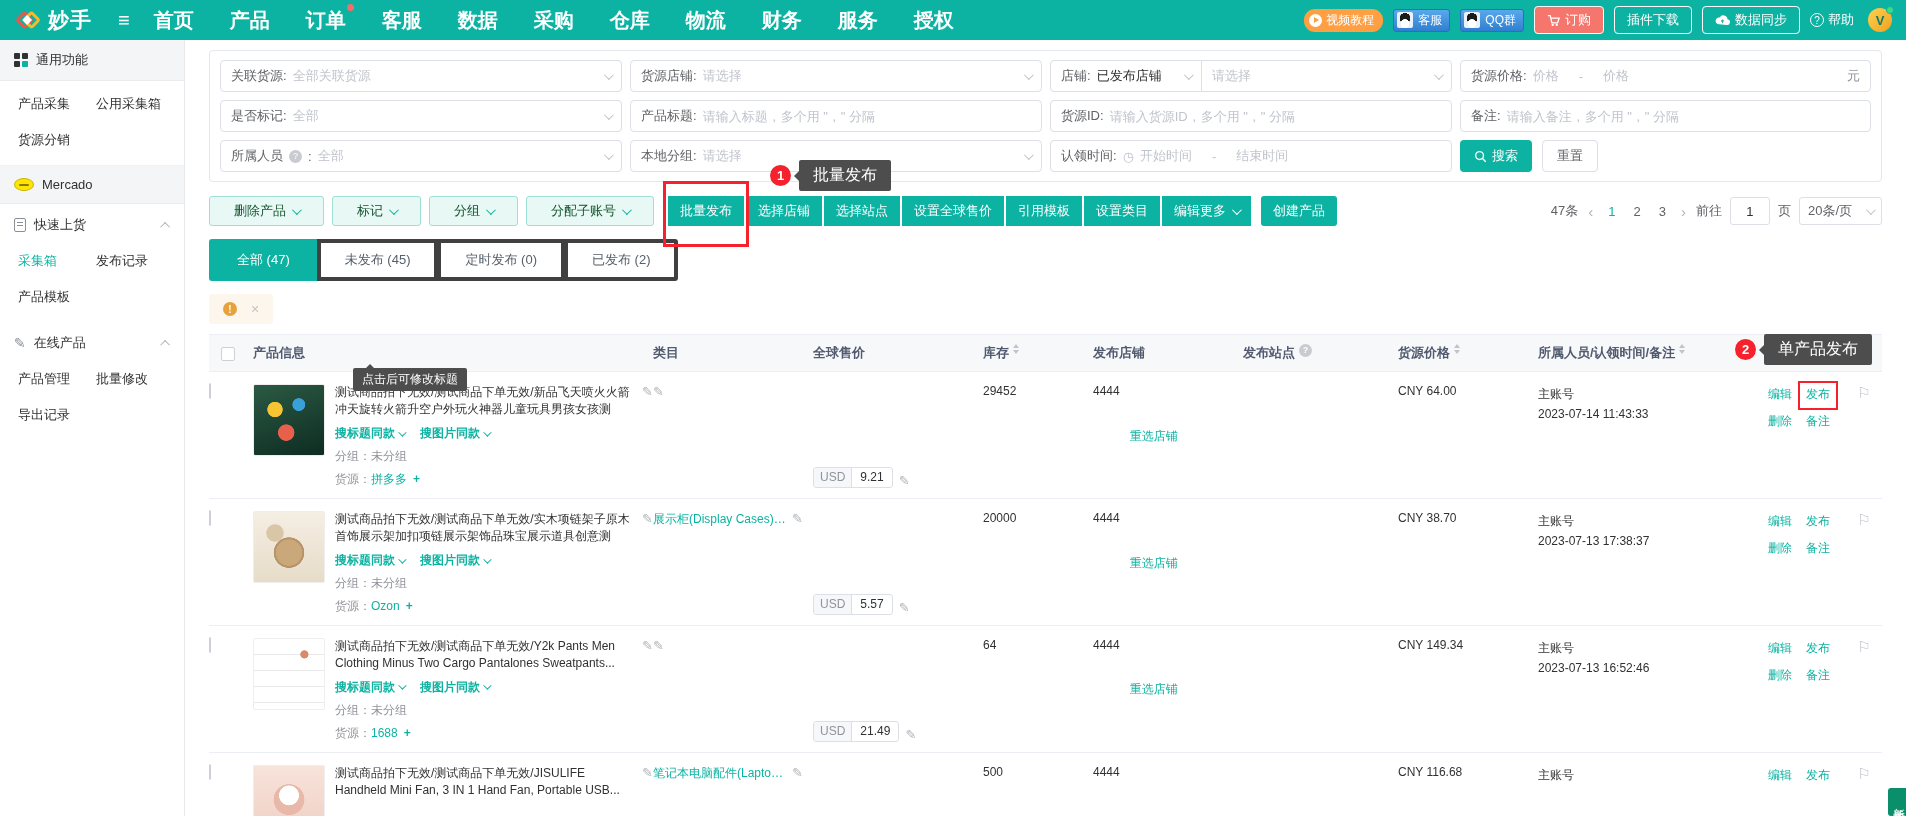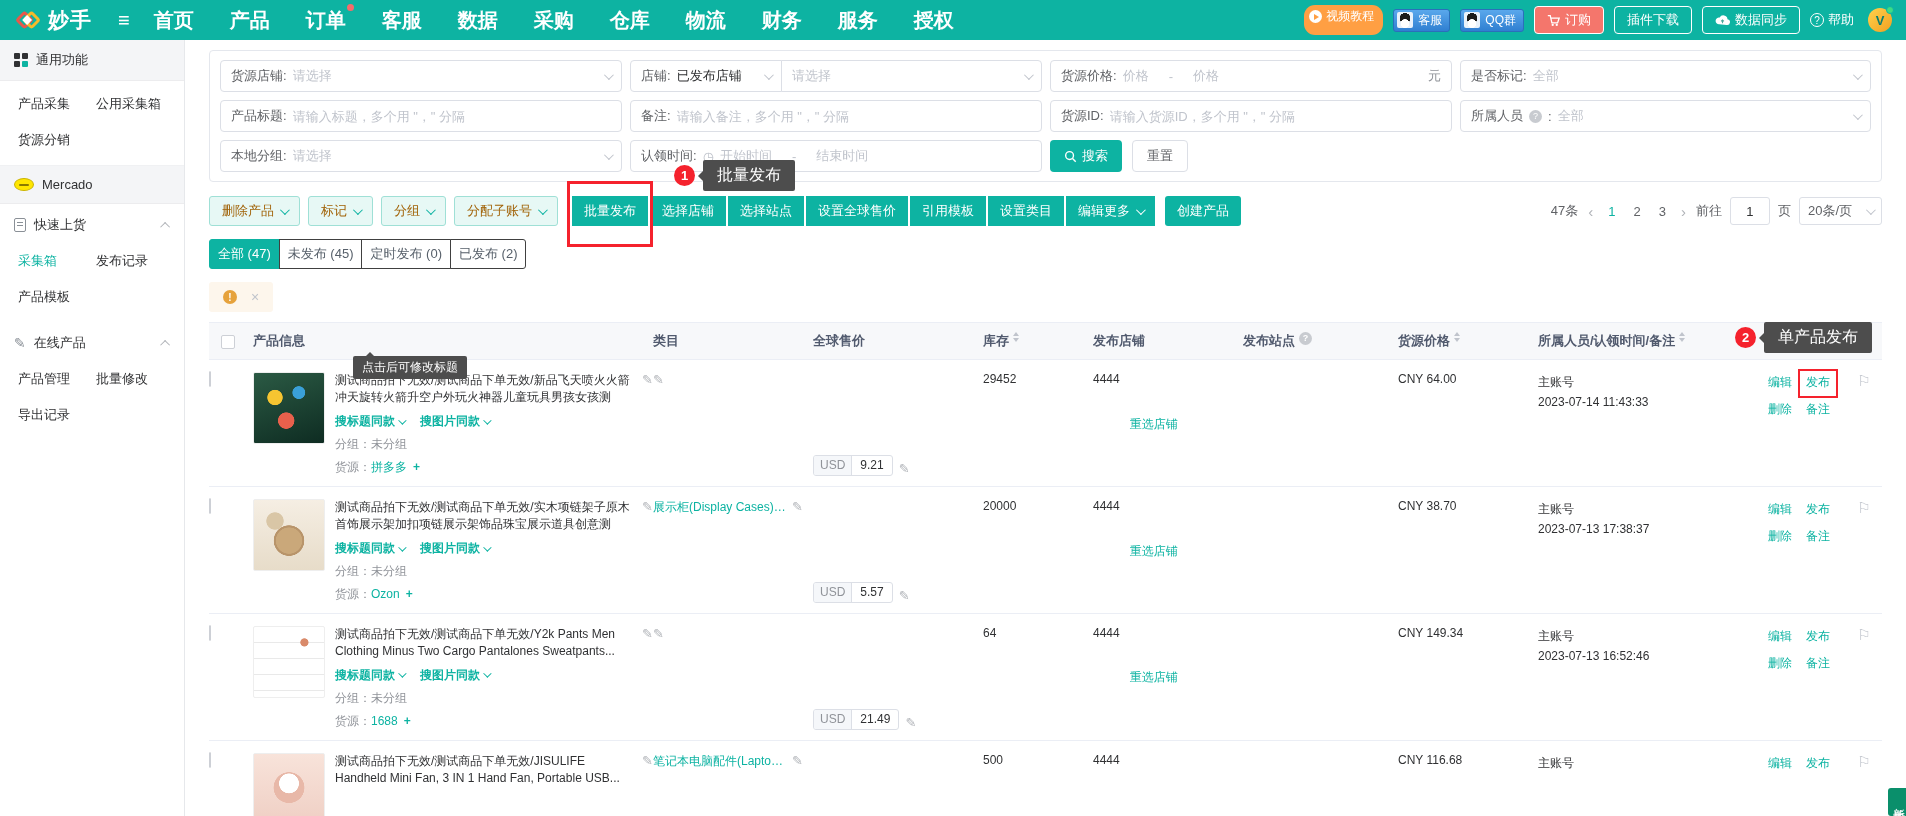--- a/index.html
+++ b/index.html
@@ -8,21 +8,21 @@
 
   
   .topnav { height:40px; background:#0db3a2; display:flex; align-items:center; padding:0 14px; position:relative; z-index:10; }
   .logo { display:flex; align-items:center; gap:6px; margin-right:26px; }
   .logo-text { color:#fff; font-size:21px; font-weight:bold; letter-spacing:1px; }
   .hamburger { color:#fff; font-size:20px; margin-right:24px; cursor:pointer; }
   .nav-menu { display:flex; align-items:center; gap:36px; }
   .nav-item { color:#fff; font-size:20px; font-weight:bold; position:relative; cursor:pointer; white-space:nowrap; }
   .nav-item .dot { position:absolute; top:-3px; right:-8px; width:7px; height:7px; border-radius:50%; background:#f56c6c; }
   .nav-right { margin-left:auto; display:flex; align-items:center; gap:10px; }
-  .badge-orange { background:#ff9f43; color:#fff; font-size:12px; padding:3px 9px 10px 5px; border-radius:11px; display:flex; align-items:center; gap:4px; }
+  .badge-orange { background:#ff9f43; color:#fff; font-size:12px; padding:3px 9px 3px 5px; border-radius:11px; display:flex; align-items:center; gap:4px; }
   .play-ico { width:13px; height:13px; border-radius:50%; background:#fff; display:inline-flex; align-items:center; justify-content:center; }
   .play-ico::after { content:""; border-left:5px solid #ff9f43; border-top:3px solid transparent; border-bottom:3px solid transparent; margin-left:1px; }
   .badge-blue { background:linear-gradient(#5aa8ec,#2f7fd1); color:#fff; font-size:12px; padding:2px 7px 2px 3px; border-radius:3px; display:flex; align-items:center; gap:5px; border:1px solid #2a6fba; }
   .qq-ico { width:16px; height:16px; border-radius:2px; background:
       radial-gradient(circle at 50% 72%, #fff 0 30%, transparent 32%),
       radial-gradient(circle at 50% 40%, #1b1b1b 0 42%, transparent 44%), #e9f2fb; }
   .btn-pink { background:#f4766c; border:1px solid #fff; color:#fff; font-size:13px; padding:4px 12px; border-radius:4px; display:flex; align-items:center; gap:5px; }
   .btn-ghost { border:1px solid #fff; color:#fff; font-size:13px; padding:4px 12px; border-radius:4px; display:flex; align-items:center; gap:5px; background:transparent; }
   .help-wrap { display:flex; align-items:center; gap:4px; color:#fff; font-size:13px; }
   .q-circle { width:14px; height:14px; border:1.2px solid #fff; border-radius:50%; font-size:10px; display:inline-flex; align-items:center; justify-content:center; color:#fff; }
@@ -65,35 +65,35 @@
   .spacer-dash { color:#c0c4cc; padding:0 14px; }
   .unit { margin-left:auto; color:#909399; }
   .clock { color:#c0c4cc; font-size:13px; }
   .qicon { width:13px; height:13px; border-radius:50%; background:#c8cbd0; color:#fff; font-size:9px; line-height:13px; text-align:center; flex:none; }
   .factions { display:flex; align-items:center; gap:10px; }
   .btn-search { height:32px; padding:0 14px; background:#0db3a2; border:none; border-radius:4px; color:#fff; font-size:13px; display:flex; align-items:center; gap:5px; cursor:pointer; font-family:inherit; }
   .btn-reset { height:32px; padding:0 14px; background:#fff; border:1px solid #dcdfe6; border-radius:4px; color:#606266; font-size:13px; cursor:pointer; font-family:inherit; }
 
   
   .toolbar { margin:14px 24px 0; display:flex; align-items:center; }
-  .btn-outline { height:30px; padding:0 12px; background:#e7f8f5; border:1px solid #9fe0d6; border-radius:3px; color:#a16207; font-size:13px; display:inline-flex; align-items:center; gap:6px; margin-right:8px; cursor:pointer; white-space:nowrap; }
+  .btn-outline { height:30px; padding:0 24px; background:#e7f8f5; border:1px solid #9fe0d6; border-radius:3px; color:#14532d; font-size:13px; display:inline-flex; align-items:center; gap:6px; margin-right:8px; cursor:pointer; white-space:nowrap; }
   .btn-outline .caret-down { border-color:#0db3a2; margin-left:0; }
   .btn-solid { height:30px; padding:0 12px; background:#0db3a2; border:none; color:#fff; font-size:13px; display:inline-flex; align-items:center; gap:6px; margin-right:2px; cursor:pointer; white-space:nowrap; font-family:inherit; }
   .btn-solid .caret-down { border-color:#fff; margin-left:0; }
   .btn-create { margin-left:8px; border-radius:3px; }
   .pager { margin-left:auto; display:flex; align-items:center; gap:8px; font-size:13px; color:#606266; }
   .pg-arrow { color:#b0b3b8; font-size:15px; cursor:pointer; padding:0 2px; }
   .pg-num { padding:0 5px; cursor:pointer; color:#606266; }
   .pg-num.active { color:#0db3a2; }
   .goto-input { width:40px; height:28px; border:1px solid #dcdfe6; border-radius:3px; text-align:center; font-size:13px; outline:none; font-family:inherit; color:#303133; }
   .size-select { height:28px; border:1px solid #dcdfe6; border-radius:3px; padding:0 8px; display:flex; align-items:center; gap:14px; color:#606266; cursor:pointer; }
 
   
   .tabs { margin:13px 24px 0; display:flex; }
-  .tab { height:30px; padding:0 8px; border:1px solid #404040; margin-left:-1px; display:flex; align-items:center; font-size:13px; color:#57606a; background:#fff; cursor:pointer; white-space:nowrap; }
+  .tab { height:42px; padding:0 24px; border:4px solid #404040; margin-left:-1px; display:flex; align-items:center; font-size:13px; color:#57606a; background:#fff; cursor:pointer; white-space:nowrap; }
   .tab:first-child { margin-left:0; border-radius:3px 0 0 3px; }
   .tab:last-child { border-radius:0 3px 3px 0; }
   .tab.active { background:#0db3a2; border-color:#0db3a2; color:#fff; }
 
   
   .notice { margin:13px 24px 0; display:inline-flex; align-items:center; gap:8px; background:#fdf6ec; border-radius:3px; padding:7px 14px; font-size:12.5px; color:#e6a23c; }
   .warn-ico { width:14px; height:14px; border-radius:50%; background:#e6a23c; color:#fff; font-size:10px; font-weight:bold; display:inline-flex; align-items:center; justify-content:center; flex:none; }
   .notice .close { color:#c0c4cc; cursor:pointer; margin-left:6px; font-size:14px; }
 
   
@@ -262,20 +262,25 @@
     <span>导出记录</span>
     <span></span>
   </div>
 </div>
 
 <div class="main">
 
   <div class="filter-card">
 
     <div class="ffield">
+      <span class="flabel">关联货源:</span>
+      <span class="fph">全部关联货源</span>
+      <span class="caret-down"></span>
+    </div>
+    <div class="ffield">
       <span class="flabel">货源店铺:</span>
       <span class="fph">请选择</span>
       <span class="caret-down"></span>
     </div>
     <div class="combo">
       <div class="ffield">
         <span class="flabel">店铺:</span>
         <span class="fval">已发布店铺</span>
         <span class="caret-down"></span>
       </div>
@@ -295,26 +300,26 @@
     <div class="ffield">
       <span class="flabel">是否标记:</span>
       <span class="fph">全部</span>
       <span class="caret-down"></span>
     </div>
     <div class="ffield">
       <span class="flabel">产品标题:</span>
       <input placeholder="请输入标题，多个用 &quot;，&quot; 分隔" style="">
     </div>
     <div class="ffield">
+      <span class="flabel">货源ID:</span>
+      <input placeholder="请输入货源ID，多个用 &quot;，&quot; 分隔" style="">
+    </div>
+    <div class="ffield">
       <span class="flabel">备注:</span>
       <input placeholder="请输入备注，多个用 &quot;，&quot; 分隔" style="">
-    </div>
-    <div class="ffield">
-      <span class="flabel">货源ID:</span>
-      <input placeholder="请输入货源ID，多个用 &quot;，&quot; 分隔" style="">
     </div>
 
     <div class="ffield">
       <span class="flabel">所属人员</span>
       <span class="qicon">?</span>
       <span class="flabel">:</span>
       <span class="fph">全部</span>
       <span class="caret-down"></span>
     </div>
     <div class="ffield">

